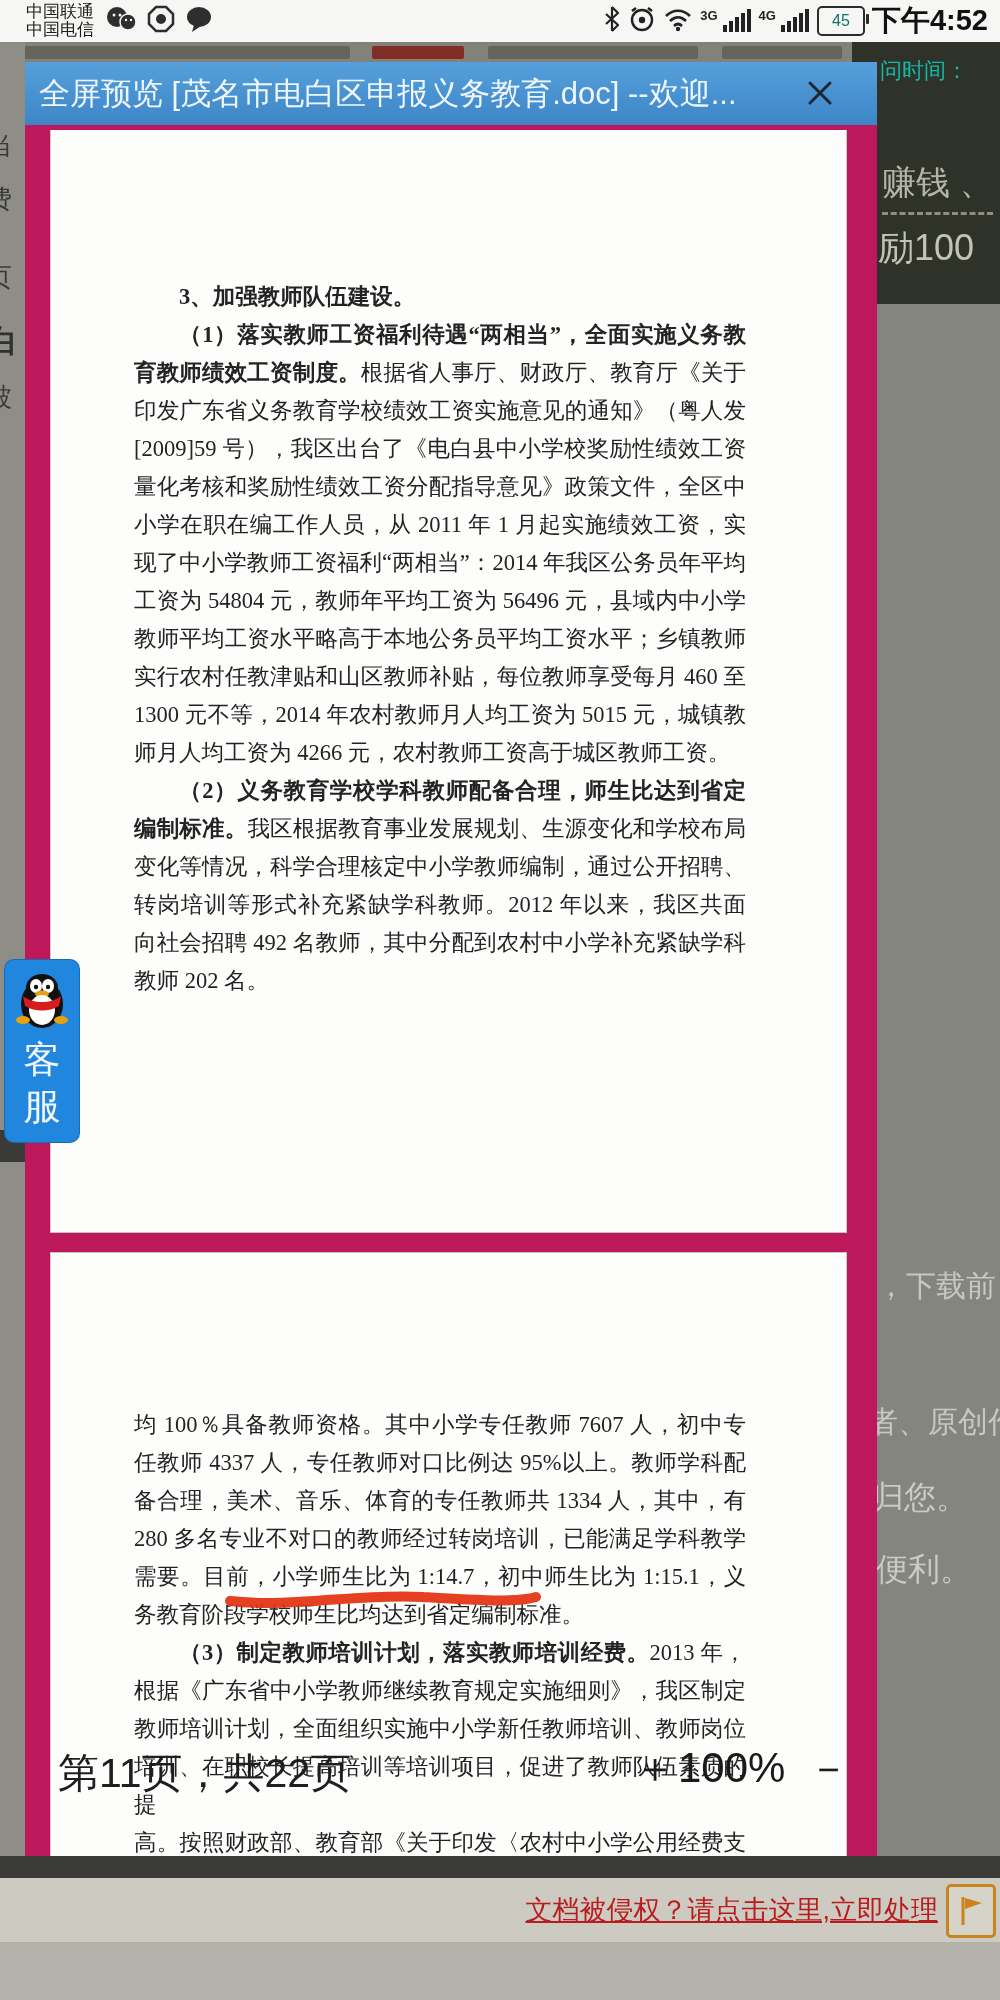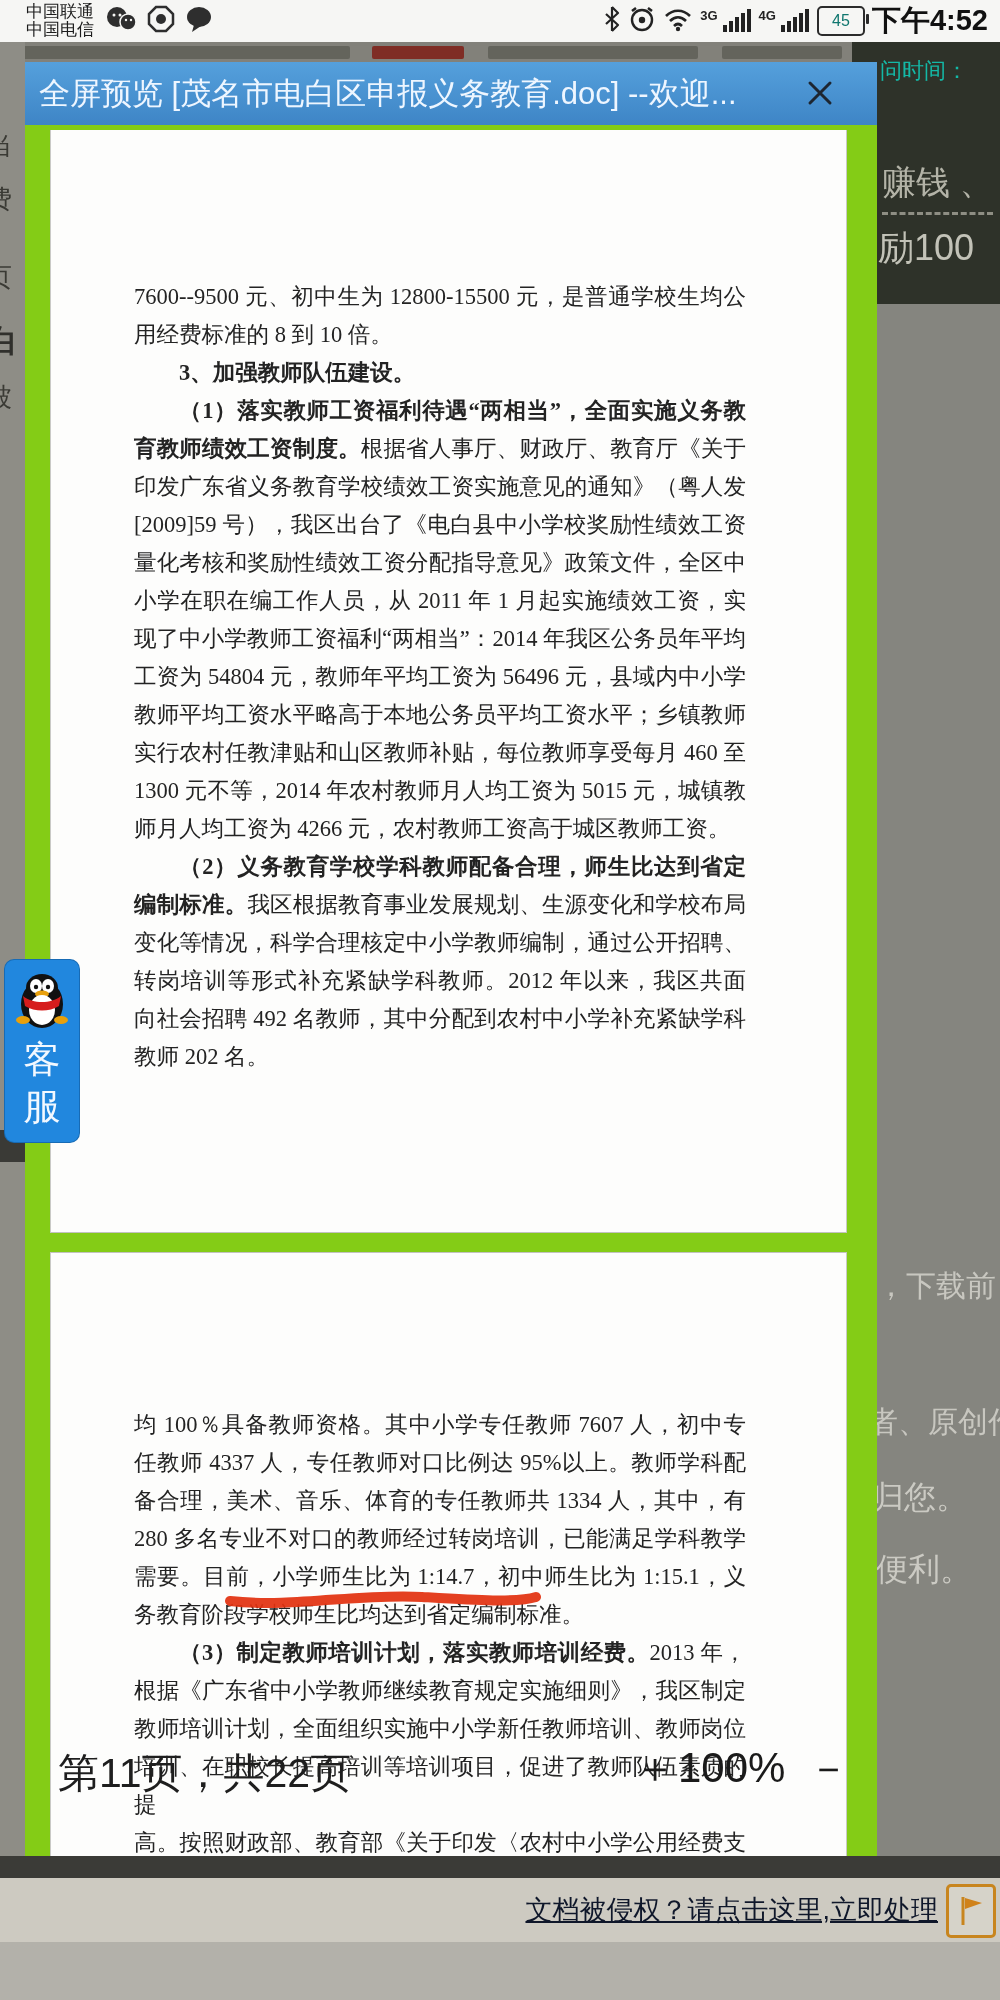--- a/index.html
+++ b/index.html
@@ -33,21 +33,21 @@
   .frag-dl{left:24px;top:962px;font-size:30px;color:#c8c7c0;}
   .frag-orig{left:16px;top:1098px;font-size:30px;color:#c8c7c0;}
   .frag-yours{left:20px;top:1172px;font-size:32px;color:#cbcac3;}
   .frag-conv{left:24px;top:1244px;font-size:32px;color:#cbcac3;}
   .bg-left-col{position:absolute;left:0;top:0;width:25px;height:1814px;background:#8e8d86;overflow:visible;}
   .lfrag{position:absolute;left:-14px;color:#3a3a34;font-size:26px;white-space:nowrap;}
   .dark-stub{position:absolute;left:0;top:1088px;width:78px;height:32px;background:#3a3a36;}
   .bg-bottom-btn{position:absolute;left:0;top:1926px;width:178px;height:32px;background:#35608f;border-radius:8px 8px 0 0;}
 
   
-  .modal{left:25px;top:62px;width:852px;height:1794px;background:#84cc16;z-index:10;overflow:hidden;}
+  .modal{left:25px;top:62px;width:852px;height:1794px;background:#be185d;z-index:10;overflow:hidden;}
   .modal-title{position:absolute;left:0;top:0;width:852px;height:63px;
                background:linear-gradient(#55a0dc,#3e85c6);display:flex;align-items:center;}
   .modal-title-text{color:#eef6ff;font-size:31px;margin-left:14px;white-space:nowrap;letter-spacing:0;}
   .modal-close{position:absolute;left:778px;top:14px;width:34px;height:34px;cursor:pointer;}
   .page{position:absolute;background:#fdfdfc;}
   .page1{left:25px;top:68px;width:795px;height:1102px;border-left:1px solid #c9c9c6;border-right:1px solid #c9c9c6;border-bottom:1px solid #c2c2bf;}
   .page2{left:25px;top:1190px;width:795px;height:604px;border-left:1px solid #c9c9c6;border-right:1px solid #c9c9c6;border-top:1px solid #c2c2bf;}
   .doc-text{position:absolute;left:83px;width:612px;font-family:"Liberation Serif",serif;
             font-size:22.5px;line-height:38px;color:#232323;text-align:justify;}
   .page1 .doc-text{top:148px;}
@@ -59,21 +59,21 @@
                    font-family:"Liberation Serif",serif;font-size:15px;color:#5a5a58;}
   .red-underline{left:222px;top:1584px;z-index:20;pointer-events:none;}
 
   
   .page-indicator{left:58px;top:1746px;z-index:22;font-size:41px;color:#1e1e1e;white-space:nowrap;}
   .zoom-controls{left:634px;top:1740px;z-index:22;font-size:42px;color:#1a1a1a;display:flex;align-items:center;}
   .zoom-controls .zi{margin-right:2px;}
   .zoom-controls .zl{margin-right:22px;}
   .dark-bar{left:0;top:1856px;width:1000px;height:22px;background:#3b3b37;z-index:24;}
   .bottom-strip{left:0;top:1878px;width:1000px;height:64px;background:#cdcac1;z-index:24;}
-  .infringe-link{position:absolute;right:62px;top:14px;font-size:27px;color:#0f172a;
+  .infringe-link{position:absolute;right:62px;top:14px;font-size:27px;color:#b91c1c;
                  text-decoration:underline;white-space:nowrap;cursor:pointer;}
   .flag-box{position:absolute;right:4px;top:6px;width:44px;height:48px;border:3px solid #c8851e;
             border-radius:5px;display:flex;align-items:center;justify-content:center;background:#d6d3c9;}
   .below-strip{left:0;top:1942px;width:1000px;height:58px;background:#b3b1aa;z-index:24;}
 
   
   .qq-widget{left:5px;top:960px;width:74px;height:182px;background:#2187de;border-radius:9px;z-index:30;
              display:flex;flex-direction:column;align-items:center;cursor:pointer;box-shadow:0 0 0 1px #176bb5;}
   .qq-label{color:#f2f8ff;font-size:37px;line-height:47px;text-align:center;}
 </style>
@@ -196,21 +196,20 @@
     <span class="modal-title-text">全屏预览 [茂名市电白区申报义务教育.doc] --欢迎...</span>
   </div>
   <div class="modal-close">
     <svg width="34" height="34" viewBox="0 0 34 34">
         <path d="M7,7 L27,27 M27,7 L7,27" stroke="#1d2631" stroke-width="3" stroke-linecap="round"></path>
       </svg>
   </div>
 
   <div class="page page1">
     <div class="doc-text">
-        <p class="para"><span>7600--9500 元、初中生为 12800-15500 元，是普通学校生均公用经费标准的 8 到 10 倍。</span></p>
         <p class="para indent"><span class="b">3、加强教师队伍建设。</span></p>
         <p class="para indent"><span class="b">（1）落实教师工资福利待遇“两相当”，全面实施义务教育教师绩效工资制度。</span><span>根据省人事厅、财政厅、教育厅《关于印发广东省义务教育学校绩效工资实施意见的通知》（粤人发[2009]59 号），我区出台了《电白县中小学校奖励性绩效工资量化考核和奖励性绩效工资分配指导意见》政策文件，全区中小学在职在编工作人员，从 2011 年 1 月起实施绩效工资，实现了中小学教师工资福利“两相当”：2014 年我区公务员年平均工资为 54804 元，教师年平均工资为 56496 元，县域内中小学教师平均工资水平略高于本地公务员平均工资水平；乡镇教师实行农村任教津贴和山区教师补贴，每位教师享受每月 460 至 1300 元不等，2014 年农村教师月人均工资为 5015 元，城镇教师月人均工资为 4266 元，农村教师工资高于城区教师工资。</span></p>
         <p class="para indent"><span class="b">（2）义务教育学校学科教师配备合理，师生比达到省定编制标准。</span><span>我区根据教育事业发展规划、生源变化和学校布局变化等情况，科学合理核定中小学教师编制，通过公开招聘、转岗培训等形式补充紧缺学科教师。2012 年以来，我区共面向社会招聘 492 名教师，其中分配到农村中小学补充紧缺学科教师 202 名。</span></p>
       </div>
   </div>
 
   <div class="page page2">
     <div class="doc-text">
         <p class="para"><span>均 100％具备教师资格。其中小学专任教师 7607 人，初中专任教师 4337 人，专任教师对口比例达 95%以上。教师学科配备合理，美术、音乐、体育的专任教师共 1334 人，其中，有 280 多名专业不对口的教师经过转岗培训，已能满足学科教学需要。目前，小学师生比为 1:14.7，初中师生比为 1:15.1，义务教育阶段学校师生比均达到省定编制标准。</span></p>
         <p class="para indent"><span class="b">（3）制定教师培训计划，落实教师培训经费。</span><span>2013 年，根据《广东省中小学教师继续教育规定实施细则》，我区制定教师培训计划，全面组织实施中小学新任教师培训、教师岗位培训、在职校长提高培训等培训项目，促进了教师队伍素质的提</span></p>

